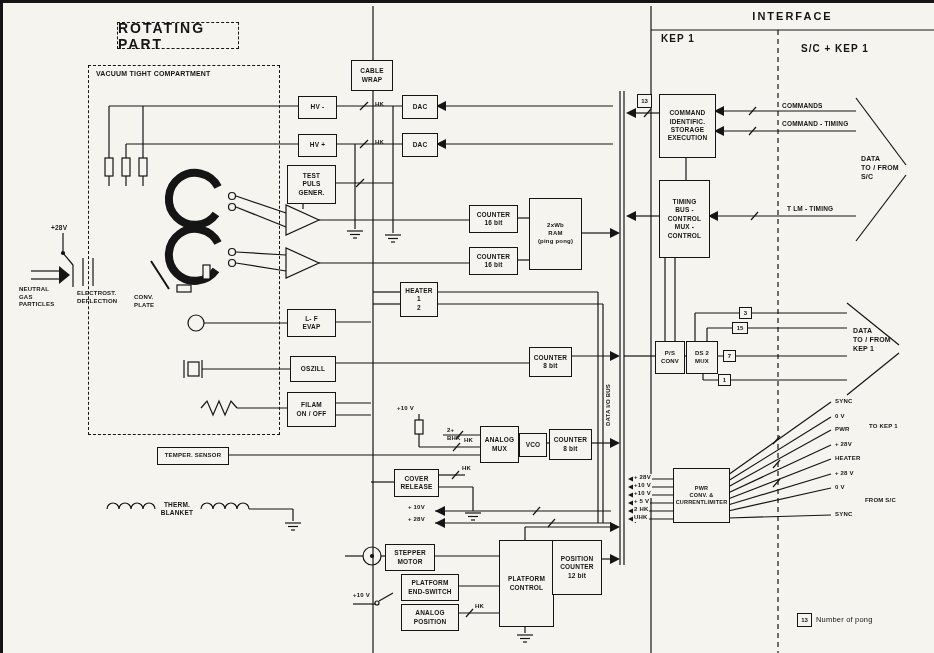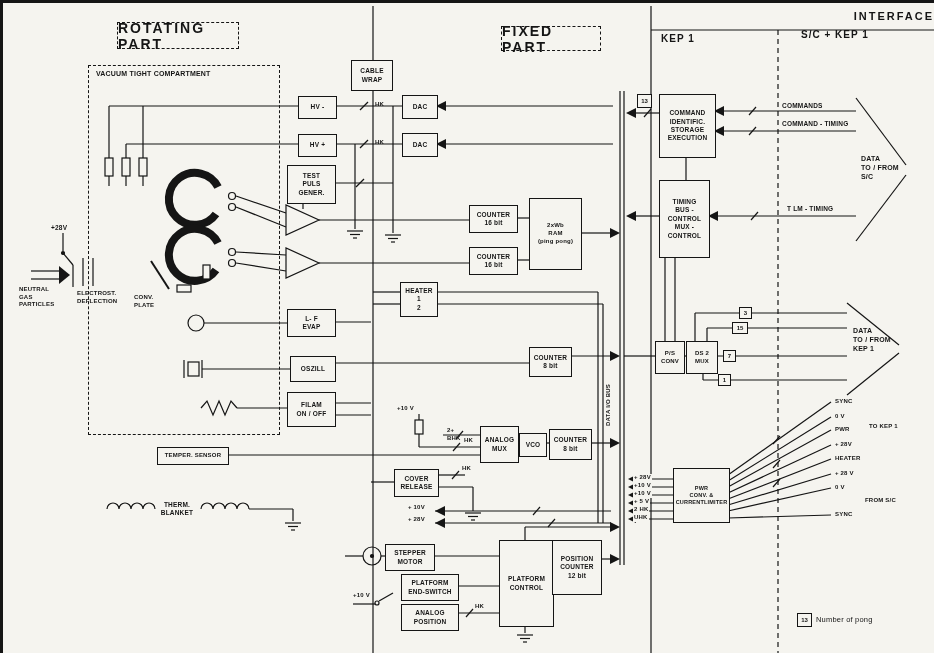--- a/index.html
+++ b/index.html
@@ -5,21 +5,21 @@
   html,body{margin:0;padding:0;background:#888}
   .frame{position:relative;width:934px;height:653px;background:#f5f4ef;border:3px solid #151515;
          font-family:"Liberation Sans",sans-serif;color:#151515;overflow:hidden;margin:0 auto}
   svg.wires{position:absolute;left:0;top:0}
   .blk{position:absolute;border:1.3px solid #151515;background:#f5f4ef;display:flex;align-items:center;
        justify-content:center;text-align:center;font-weight:bold;font-size:6.5px;line-height:1.3;
        white-space:pre-line;letter-spacing:.2px}
   .dash{position:absolute;border:1.4px dashed #151515}
   .hdrbox{position:absolute;border:1.4px dashed #151515;display:flex;align-items:center;justify-content:center;
           font-weight:bold;font-size:14px;letter-spacing:2px}
-  .hdr{position:absolute;font-weight:bold;font-size:11px;letter-spacing:2px;text-align:right}
+  .hdr{position:absolute;font-weight:bold;font-size:11px;letter-spacing:2px;text-align:center}
   .lbl{position:absolute;font-weight:bold;font-size:6.5px;line-height:1.25;white-space:pre-line;letter-spacing:.2px}
   .sm{font-size:6px}
   .ctr{text-align:center}
   .wbg{background:#f5f4ef;padding:0 1px}
   .nbox{position:absolute;border:1px solid #151515;background:#f5f4ef;display:flex;align-items:center;
         justify-content:center;font-weight:bold;font-size:6px}
   .vert{writing-mode:vertical-rl;transform:rotate(180deg)}
 </style>
 </head>
 <body>
@@ -251,24 +251,23 @@
         </g>
     <g>
           <line x1="282" y1="520" x2="298" y2="520"></line>
           <line x1="285" y1="523.5" x2="295" y2="523.5"></line>
           <line x1="288" y1="527" x2="292" y2="527"></line>
         </g>
   </g>
 </svg>
 
 <div class="hdrbox" style="left:114px;top:19px;width:120px;height:25px">ROTATING  PART</div>
-<div class="hdrbox" style="left:498px;top:23px;width:98px;height:23px">FIXED   PART</div>
 <div class="hdr" style="left:648px;top:7px;width:283px">INTERFACE</div>
 <div class="lbl" style="left:658px;top:30px;font-size:10px;letter-spacing:1px">KEP 1</div>
-<div class="lbl" style="left:798px;top:26px;font-size:10px;letter-spacing:1px">S/C + KEP 1</div>
+<div class="lbl" style="left:798px;top:40px;font-size:10px;letter-spacing:1px">S/C + KEP 1</div>
 
 <div class="dash" style="left:85px;top:62px;width:190px;height:368px"></div>
 <div class="lbl" style="left:93px;top:67px;font-size:7px">VACUUM TIGHT COMPARTMENT</div>
 
 <div class="blk" style="left:295px;top:93px;width:37px;height:21px">HV -</div>
 <div class="blk" style="left:295px;top:131px;width:37px;height:21px">HV +</div>
 <div class="blk" style="left:284px;top:162px;width:47px;height:37px">TEST
 PULS
 GENER.</div>
 <div class="blk" style="left:284px;top:306px;width:47px;height:26px">L- F

